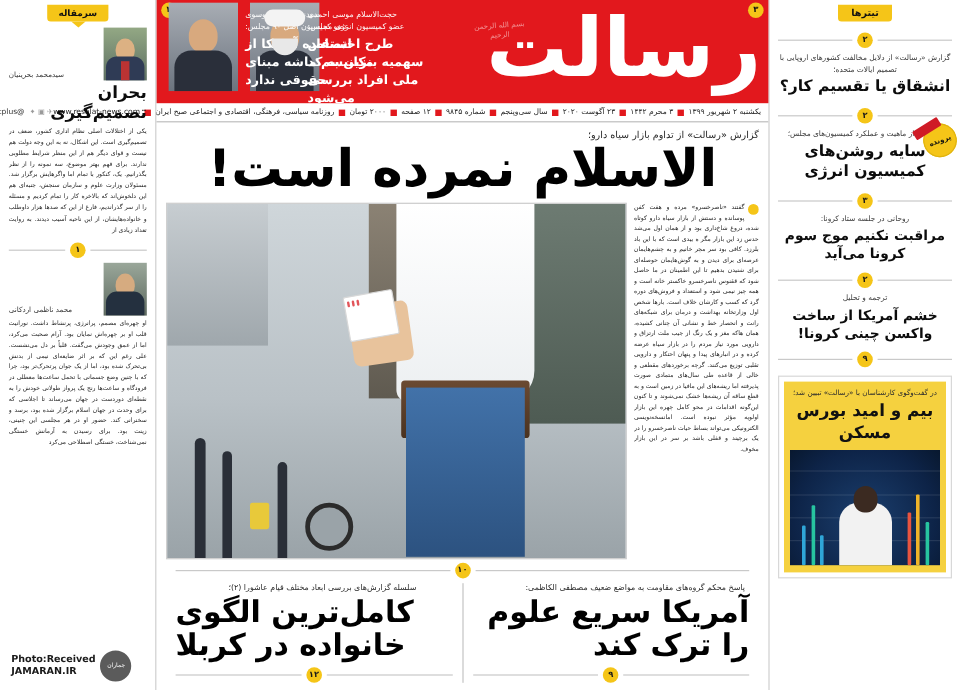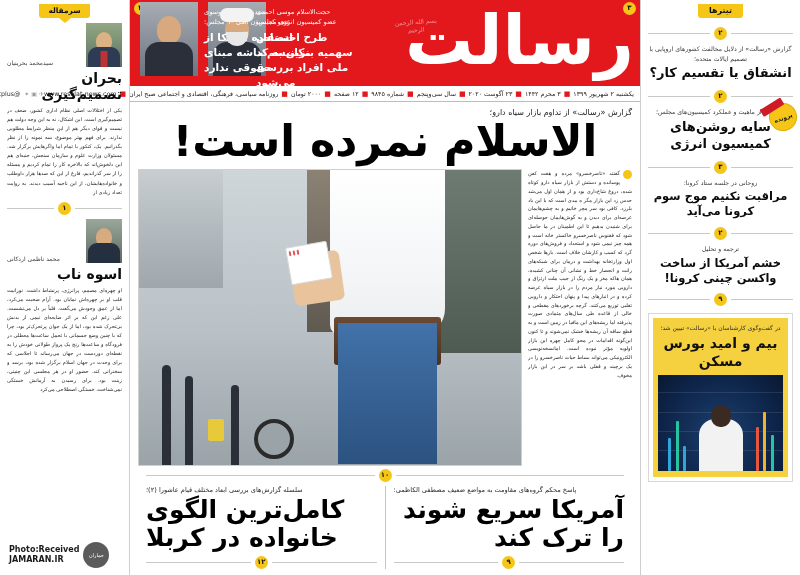--- a/index.html
+++ b/index.html
@@ -215,21 +215,21 @@
   .ph-yellowbag{
     position:absolute;left:18%;bottom:8%;width:16px;height:22px;
     background:#e8c93a;border-radius:2px;
   }
   .ph-awn{position:absolute;left:0;top:0;width:22%;height:40%;background:linear-gradient(180deg,#c7cdd1,#9fa7ac);}
 
   
   .bottom-row{flex:none;display:flex;padding:4px 8px 6px 8px;gap:0;}
   .bot-item{flex:1;padding:0 8px;}
   .bot-item.right-b{border-left:1px solid #c4c4c4;}
-  .bot-kicker{font-size:6.6px;color:#2a2a2a;margin-bottom:2px;}
+  .bot-kicker{font-size:6.6px;color:#2a2a2a;margin-bottom:2px;margin-left:44px;}
   .bot-kicker.ta-r{text-align:left;}
   .bot-kicker.ta-l{text-align:left;}
   .bot-title{font-size:25px;font-weight:bold;line-height:1.15;color:#000;letter-spacing:-0.6px;}
   .bot-title.ta-r{text-align:right;}
   .bot-title.ta-l{text-align:left;}
   .bot-badge-wrap{display:flex;align-items:center;gap:4px;margin-top:3px;}
   .bot-badge-wrap .rule{flex:1;}
 
   
   .left-col{
@@ -448,21 +448,21 @@
 
     <div class="badge-row" style="padding:3px 16px 0 16px;justify-content:flex-end;">
       <div class="rule"></div>
       <div class="pagebadge">۱۰</div>
       <div class="rule"></div>
     </div>
 
     <div class="bottom-row">
       <div class="bot-item right-b">
         <div class="bot-kicker ta-r">پاسخ محکم گروه‌های مقاومت به مواضع ضعیف مصطفی الکاظمی:</div>
-        <div class="bot-title ta-r">آمریکا سریع شوند را ترک کند</div>
+        <div class="bot-title ta-r">آمریکا سریع علوم را ترک کند</div>
         <div class="bot-badge-wrap">
           <div class="rule"></div>
           <div class="pagebadge">۹</div>
           <div class="rule"></div>
         </div>
       </div>
       <div class="bot-item">
         <div class="bot-kicker ta-l">سلسله گزارش‌های بررسی ابعاد مختلف قیام عاشورا (۲)؛</div>
         <div class="bot-title ta-l">کامل‌ترین الگوی خانواده در کربلا</div>
         <div class="bot-badge-wrap">
@@ -497,21 +497,20 @@
     </div>
 
     <div>
       <div class="op-head">
         <div class="op-photo" style="background:linear-gradient(180deg,#9aa79a,#5e6a60);">
           <div class="f" style="background:#d6ab80;"></div>
             <div class="b" style="background:#24303f;"></div>
         </div>
         <div class="op-byline">محمد ناظمی اردکانی</div>
       </div>
-      <div class="op-title">اسوه ناب</div>
       <div class="op-body" style="max-height:160px;">او چهره‌ای مصمم، پرانرژی، پرنشاط داشت. نورانیت قلب او بر چهره‌اش نمایان بود. آرام صحبت می‌کرد، اما از عمق وجودش می‌گفت. قلباً بر دل می‌نشست. علی رغم این که بر اثر ضایعه‌ای نیمی از بدنش بی‌تحرک شده بود، اما از یک جوان پرتحرک‌تر بود، چرا که با چنین وضع جسمانی با تحمل ساعت‌ها معطلی در فرودگاه و ساعت‌ها رنج یک پرواز طولانی خودش را به نقطه‌ای دوردست در جهان می‌رساند تا اجلاسی که برای وحدت در جهان اسلام برگزار شده بود، برسد و سخنرانی کند. حضور او در هر مجلسی این چنینی، زینت بود. برای رسیدن به آرمانش خستگی نمی‌شناخت، خستگی اصطلاحی می‌کرد</div>
     </div>
 
     <div class="watermark">
       <div class="wm-logo">
         <span>جماران</span>
       </div>
       <div class="wm-text">
         <div>Photo:Received</div>
         <div>JAMARAN.IR</div>

